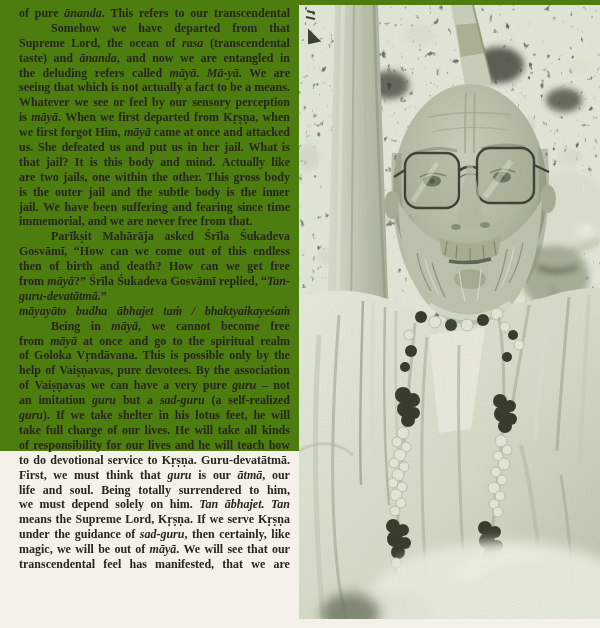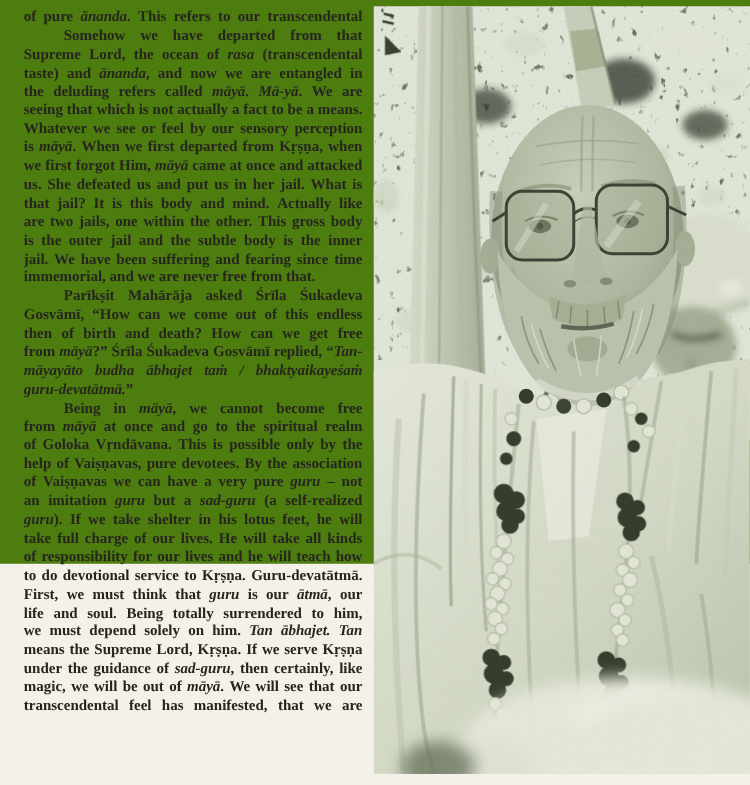--- a/index.html
+++ b/index.html
@@ -226,29 +226,29 @@
         </div>
         <div class="line just">
           <span class="w"><span>from</span></span>
           <span class="w"><span class="it">māyā</span><span>?”</span></span>
           <span class="w"><span>Śrīla</span></span>
           <span class="w"><span>Śukadeva</span></span>
           <span class="w"><span>Gosvāmī</span></span>
           <span class="w"><span>replied,</span></span>
           <span class="w"><span>“</span><span class="it">Tan-</span></span>
         </div>
+        <div class="line short"><span class="it">guru-devatātmā.</span><span>”</span></div>
         <div class="line just">
           <span class="w"><span class="it">māyayāto</span></span>
           <span class="w"><span class="it">budha</span></span>
           <span class="w"><span class="it">ābhajet</span></span>
           <span class="w"><span class="it">taṁ</span></span>
           <span class="w"><span class="it">/</span></span>
           <span class="w"><span class="it">bhaktyaikayeśaṁ</span></span>
         </div>
-        <div class="line short"><span class="it">guru-devatātmā.</span><span>”</span></div>
       </div>
       <div class="para">
         <div class="line just ind">
           <span class="w"><span>Being</span></span>
           <span class="w"><span>in</span></span>
           <span class="w"><span class="it">māyā</span><span>,</span></span>
           <span class="w"><span>we</span></span>
           <span class="w"><span>cannot</span></span>
           <span class="w"><span>become</span></span>
           <span class="w"><span>free</span></span>

